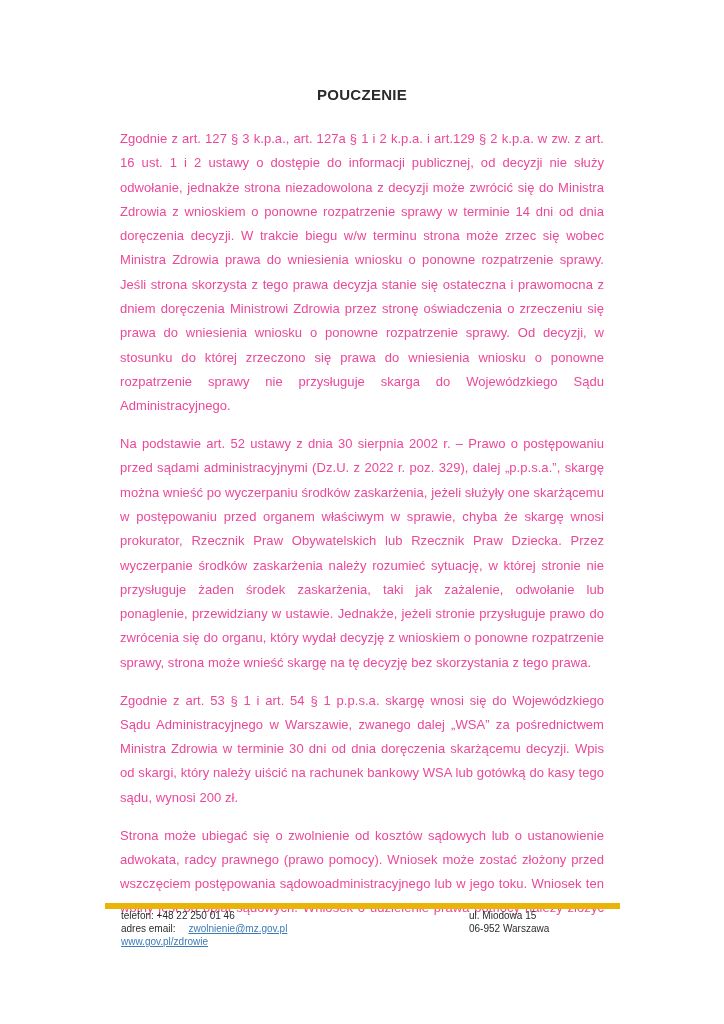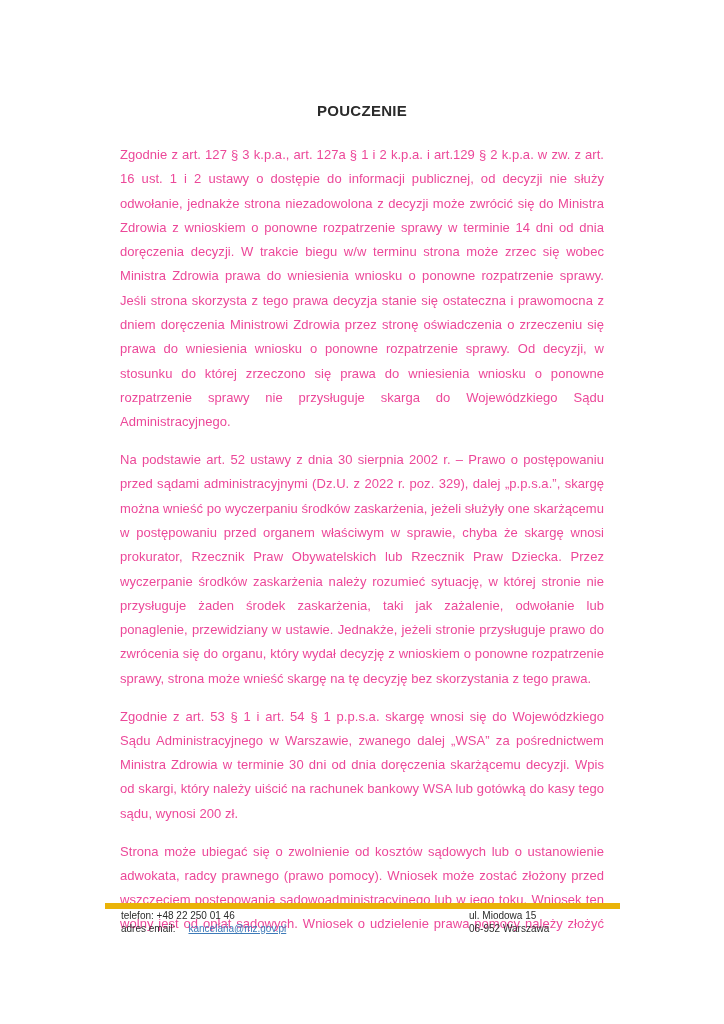--- a/index.html
+++ b/index.html
@@ -16,21 +16,21 @@
     position: relative;
     width: 724px;
     height: 1024px;
     background: #ffffff;
     overflow: hidden;
   }
 
   .content {
     position: absolute;
     left: 120px;
-    top: 102px;
+    top: 86px;
     width: 484px;
   }
 
   .doc-title {
     font-size: 15px;
     font-weight: 700;
     letter-spacing: 0.3px;
     text-align: center;
     color: #2b2b2b;
     margin-bottom: 24px;
@@ -103,21 +103,24 @@
 
     <p class="para continues">Strona może ubiegać się o zwolnienie od kosztów sądowych lub o ustanowienie adwokata, radcy prawnego (prawo pomocy). Wniosek może zostać złożony przed wszczęciem postępowania sądowoadministracyjnego lub w jego toku. Wniosek ten wolny jest od opłat sądowych. Wniosek o udzielenie prawa pomocy należy złożyć</p>
   </div>
 
   <div class="footer">
     <div class="footer-divider"></div>
     <div class="footer-cols">
       <div class="footer-left">
         <div>telefon: +48 22 250 01 46</div>
         <div class="email-row">
-          <span class="label">adres email:</span><a href="#">kancelaria@mz.gov.pl</a>
+          <span class="label">adres email:</span><a href="#">zwolnienie@mz.gov.pl</a>
+        </div>
+        <div>
+          <a href="#">www.gov.pl/zdrowie</a>
         </div>
       </div>
       <div class="footer-right">
         <div>ul. Miodowa 15</div>
         <div>06-952 Warszawa</div>
       </div>
     </div>
   </div>
 
 </div>

